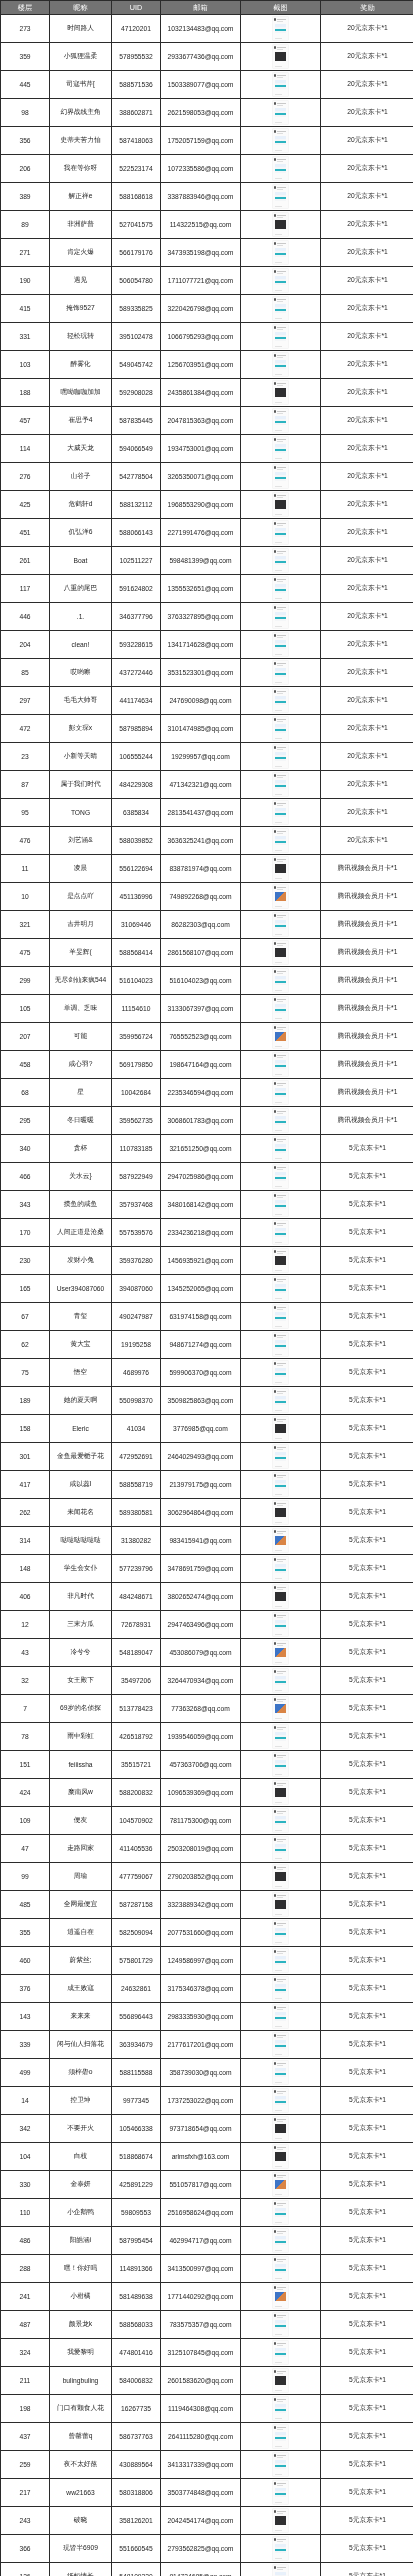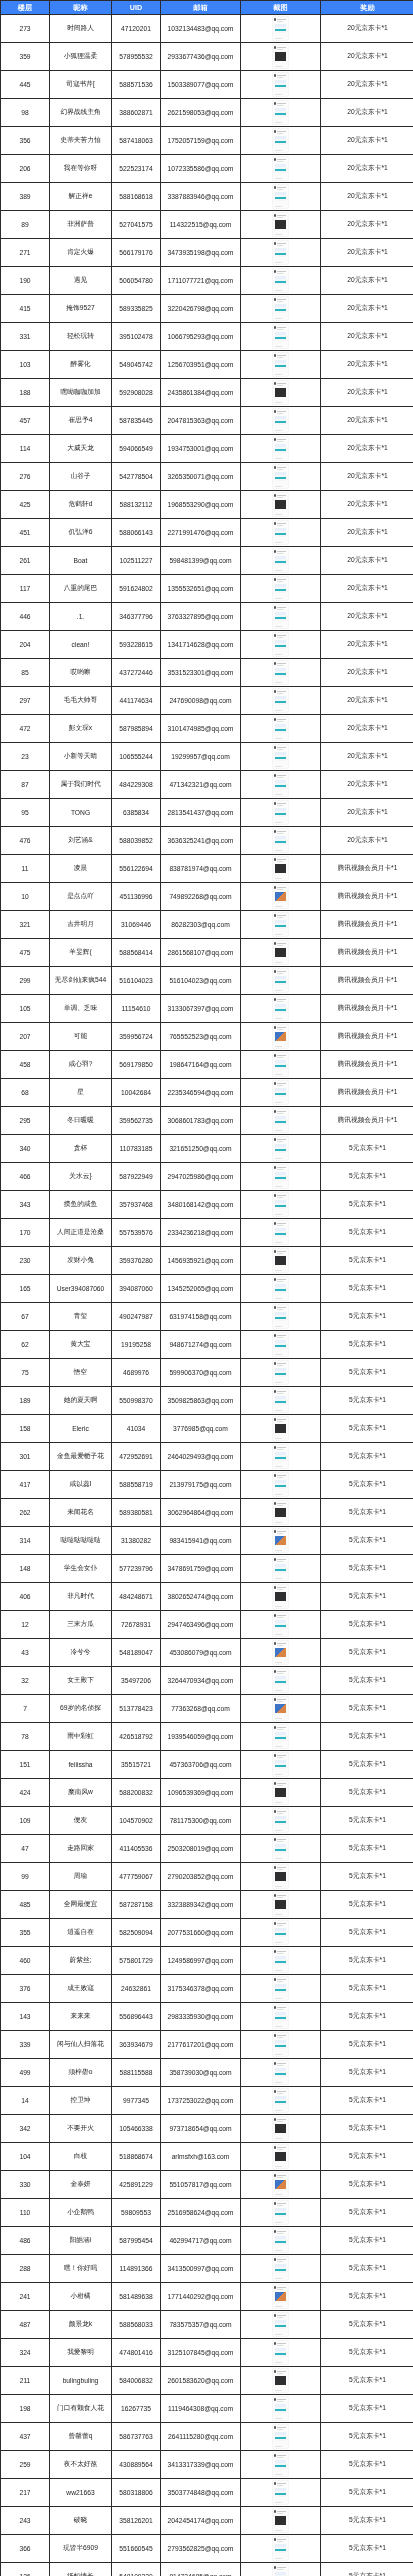--- a/index.html
+++ b/index.html
@@ -1,20 +1,20 @@
 <!DOCTYPE html>
 <html style="font-size:8.2px"><head>
 <meta charset="utf-8">
 <style>
   html,body{margin:0;padding:0;background:#ffffff;}
   body{font-family:"Liberation Sans","DejaVu Sans",sans-serif;-webkit-font-smoothing:antialiased;}
   .sheet{width:413px;}
   table{width:413px;border-collapse:collapse;table-layout:fixed;}
   th,td{border:0.5px solid #2b2b2b;padding:0;text-align:center;vertical-align:middle;overflow:hidden;white-space:nowrap;}
-  thead th{height:13.4px;background:#3b82f6;color:#ffffff;font-size:7.2px;font-weight:700;}
+  thead th{height:13.4px;background:#737373;color:#ffffff;font-size:7.2px;font-weight:400;}
   tbody td{height:27px;font-size:6.7px;color:#1c1c1c;background:#ffffff;}
   col.c-floor{width:49px;}
   col.c-nick{width:62px;}
   col.c-uid{width:49px;}
   col.c-mail{width:80px;}
   col.c-shot{width:80px;}
   col.c-reward{width:94px;}
   
   .thumb{position:relative;display:inline-block;width:15.5px;height:23px;background:#fbfbfb;box-shadow:0 0 0 0.5px #ececec;vertical-align:middle;}
   .t-avatar{position:absolute;left:1px;top:1px;width:2.6px;height:2.6px;border-radius:50%;background:#555;}

